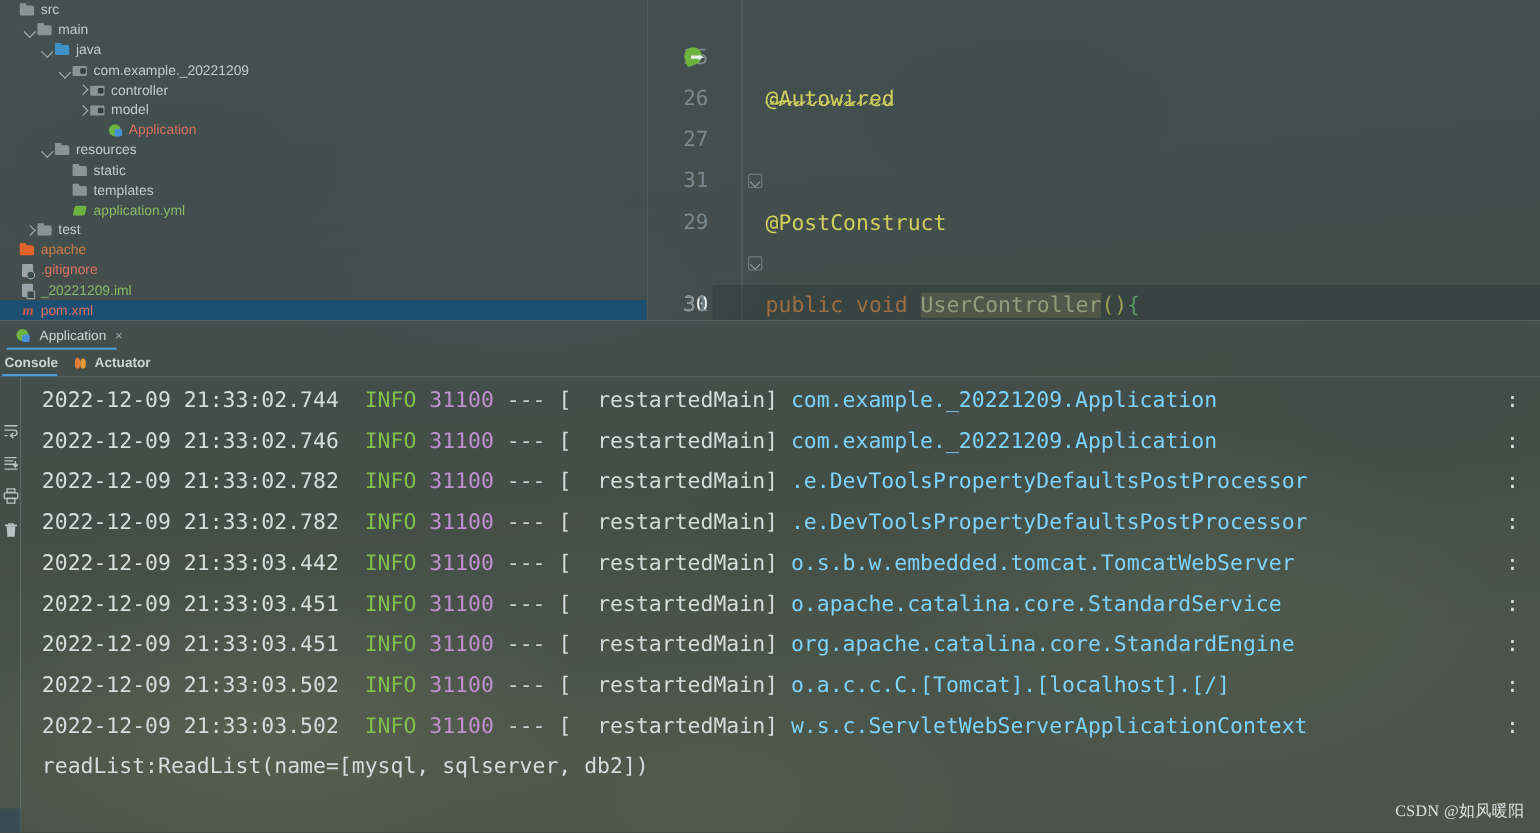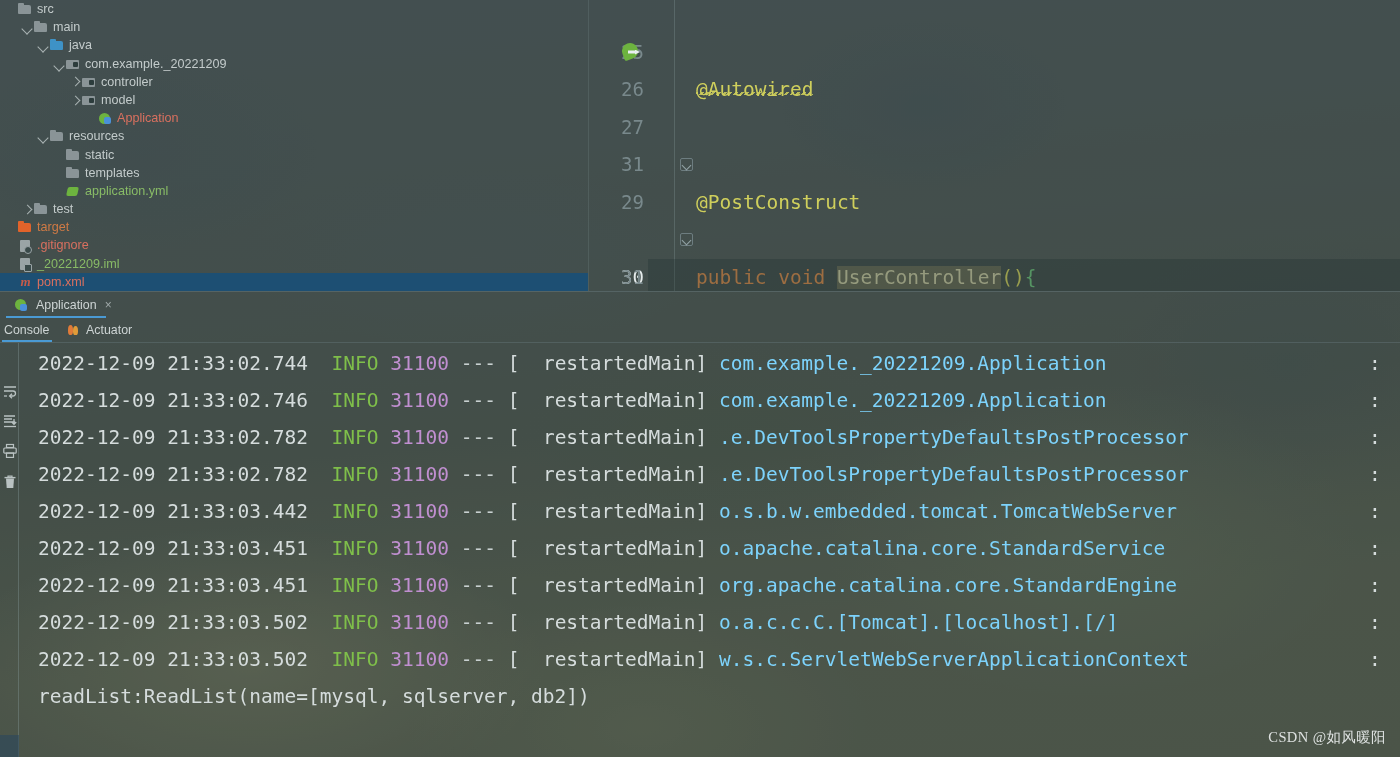--- a/index.html
+++ b/index.html
@@ -362,21 +362,21 @@
     background: #4a9ad4;
   }
   .tab-close {
     color: #9fa9a9;
     font-size: 12px;
     margin-left: 3px;
   }
   .sub-tabs {
     position: absolute;
     left: 0; top: 28px;
-    width: 1400px; height: 22px;
+    width: 1400px; height: 22px; font-weight: bold;
   }
   .sub-tab {
     position: absolute;
     top: 0;
     height: 22px;
     display: flex;
     align-items: center;
     gap: 4px;
     font-size: 12.4px;
     color: #cdd4d4;
@@ -532,21 +532,21 @@
         <div class="tree-row">
           <span style="display: inline-block; flex: 0 0 auto; width: 22px;"></span>
           <span class="arrow right"></span>
           <span class="tree-icon ico-folder"></span>
           <span class="tree-label ">test</span>
         </div>
         <div class="tree-row">
           <span style="display: inline-block; flex: 0 0 auto; width: 6px;"></span>
           <span class="arrow "></span>
           <span class="tree-icon ico-folder ico-folder-orange"></span>
-          <span class="tree-label orange">target</span>
+          <span class="tree-label orange">apache</span>
         </div>
         <div class="tree-row">
           <span style="display: inline-block; flex: 0 0 auto; width: 6px;"></span>
           <span class="arrow "></span>
           <span class="tree-icon ico-file"></span>
           <span class="tree-label red">.gitignore</span>
         </div>
         <div class="tree-row">
           <span style="display: inline-block; flex: 0 0 auto; width: 6px;"></span>
           <span class="arrow "></span>

